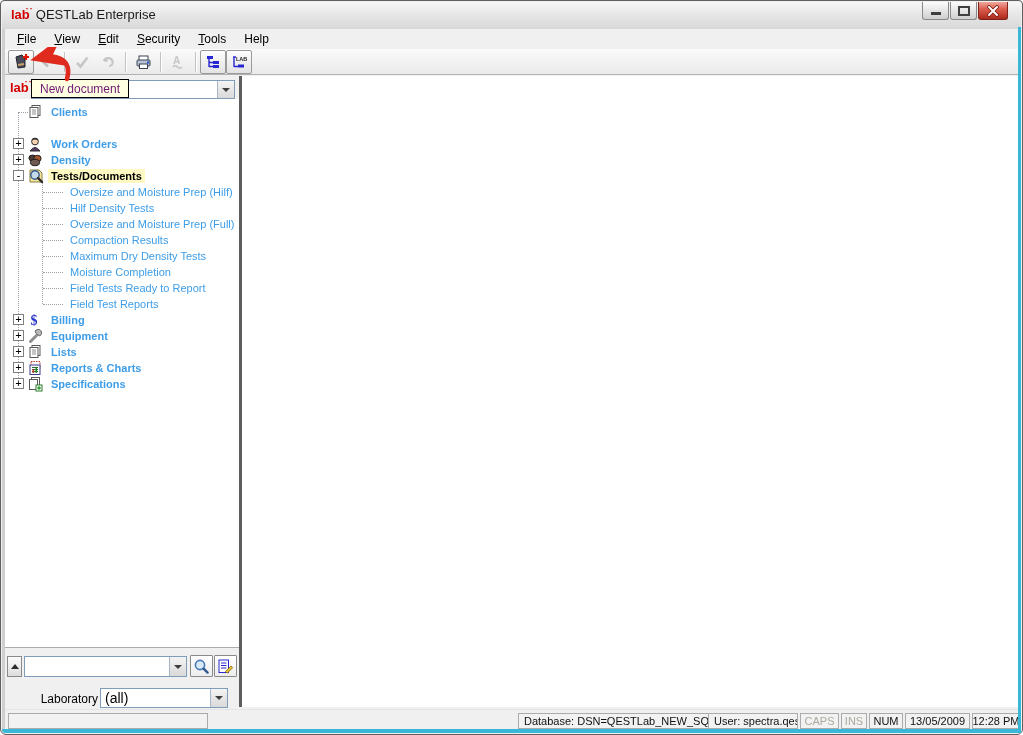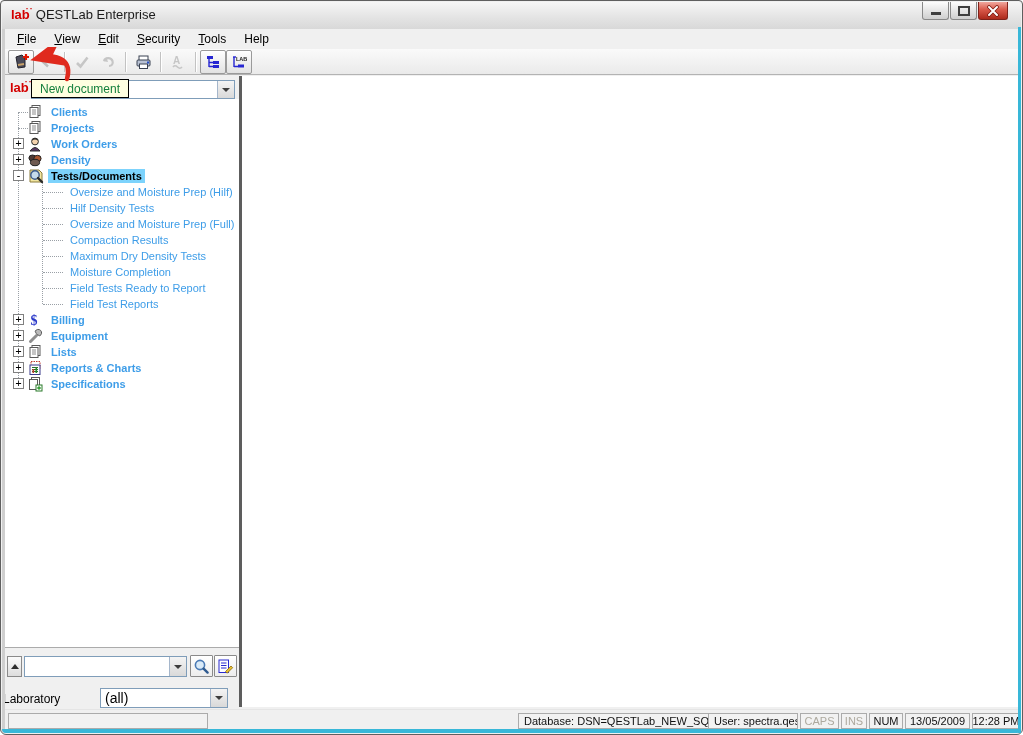--- a/index.html
+++ b/index.html
@@ -45,45 +45,45 @@
   
   .combo-row{position:absolute;left:2px;top:75px;width:236px;height:23px;background:#F0F0F0;}
   .combo{position:absolute;background:#fff;border:1px solid #7F9DB9;box-sizing:border-box;display:flex;align-items:center;}
   .combo .val{flex:1;padding:0 4px;font-size:14px;color:#000;white-space:nowrap;overflow:hidden;}
   .combo-btn{width:16px;align-self:stretch;background:linear-gradient(#F4F4F4,#D9D9D9);
              border-left:1px solid #A5B6CB;display:flex;align-items:center;justify-content:center;}
   .tri-down{width:0;height:0;border-left:4px solid transparent;border-right:4px solid transparent;border-top:4px solid #3d3d3d;}
   .doc-combo{left:28px;top:4px;width:204px;height:19px;}
 
   .tooltip{position:absolute;left:30px;top:78px;height:19px;background:#FFFFE1;border:1px solid #000;
-           display:flex;align-items:center;padding:0 8px;font-size:12px;color:#15803d;z-index:90;box-sizing:border-box;}
+           display:flex;align-items:center;padding:0 8px;font-size:12px;color:#701a75;z-index:90;box-sizing:border-box;}
   .annot{position:absolute;left:16px;top:46px;z-index:100;pointer-events:none;}
 
   
   .divider{position:absolute;left:238px;top:75px;width:3px;bottom:27px;background:#5d5d5d;border-right:1px solid #9a9a9a;}
   .tree-panel{position:absolute;left:2px;top:98px;width:236px;height:548px;background:#fff;overflow:hidden;}
   .guide{position:absolute;border-left:1px dotted #9aa0a6;width:0;}
   .tree-row{position:absolute;left:0;right:0;height:16px;display:flex;align-items:center;}
   .stub{position:absolute;top:8px;border-top:1px dotted #9aa0a6;height:0;}
   .expand-box{position:absolute;left:10px;top:2px;width:11px;height:11px;background:#fff;border:1px solid #808080;
               box-sizing:border-box;display:flex;align-items:center;justify-content:center;
               font-size:10px;line-height:8px;font-family:"DejaVu Sans Mono",monospace;color:#000;}
   .t-icon{position:absolute;left:24px;top:0;width:16px;height:16px;}
   .t-label{position:absolute;left:45px;white-space:nowrap;font-weight:bold;color:#3E9DE8;padding:1px 3px;}
   .t-label.child{left:64px;font-weight:normal;}
-  .t-label.selected{color:#000;background:#7dd3fc;}
+  .t-label.selected{color:#000;background:#fef9c3;}
 
   
   .bottom-panel{position:absolute;left:2px;top:646px;width:236px;height:62px;background:#F0F0F0;border-top:1px solid #ABABAB;box-sizing:border-box;}
   .mini-btn{position:absolute;background:linear-gradient(#FBFBFB,#DDDDDD);border:1px solid #8a8a8a;box-sizing:border-box;
             display:flex;align-items:center;justify-content:center;}
   .tri-up{width:0;height:0;border-left:4px solid transparent;border-right:4px solid transparent;border-bottom:5px solid #2d2d2d;}
   .sq-btn{position:absolute;width:23px;height:22px;background:linear-gradient(#FFFFFF,#EDEDED);border:1px solid #8a8a8a;border-radius:1px;
           display:flex;align-items:center;justify-content:center;box-sizing:border-box;}
-  .lab-label{position:absolute;left:0;top:690px;width:95px;font-size:12px;color:#000;}
+  .lab-label{position:absolute;left:0;top:690px;width:95px;text-align:right;font-size:12px;color:#000;}
 
   
   .statusbar{position:absolute;left:2px;right:2px;top:708px;height:22px;background:#F0F0F0;border-top:1px solid #E5E5E5;}
   .sb-panel{position:absolute;top:3px;height:16px;border:1px solid #ABABAB;background:#F2F2F2;box-sizing:border-box;
             display:flex;align-items:center;padding:0 5px;font-size:11px;color:#111;white-space:nowrap;overflow:hidden;}
   .sb-panel.dim{color:#ADA99E;}
 
   .main-area{position:absolute;left:241px;top:75px;right:4px;bottom:27px;background:#fff;}
   svg{display:block;}
 </style>
@@ -217,31 +217,20 @@
       <span class="t-icon">
         <svg width="16" height="16" viewBox="0 0 16 16">
             <rect x="5" y="1.5" width="8" height="10" fill="#fff" stroke="#5a5a5a"></rect>
             <rect x="3" y="3.5" width="8" height="10" fill="#fff" stroke="#5a5a5a"></rect>
             <path d="M5 6 h4 M5 8 h4 M5 10 h4" stroke="#8a8a8a"></path>
           </svg>
       </span>
       <span class="t-label">Clients</span>
     </div>
 
-    <div class="tree-row" style="top:21px;">
-      <span class="stub" style="left:15px;width:10px;"></span>
-      <span class="t-icon">
-        <svg width="16" height="16" viewBox="0 0 16 16">
-            <rect x="5" y="1.5" width="8" height="10" fill="#fff" stroke="#5a5a5a"></rect>
-            <rect x="3" y="3.5" width="8" height="10" fill="#fff" stroke="#5a5a5a"></rect>
-            <path d="M5 6 h4 M5 8 h4 M5 10 h4" stroke="#8a8a8a"></path>
-          </svg>
-      </span>
-      <span class="t-label">Projects</span>
-    </div>
 
     <div class="tree-row" style="top:37px;">
       <span class="expand-box">+</span>
       <span class="t-icon">
         <svg width="16" height="16" viewBox="0 0 16 16">
             <path d="M3 15 q5 -7 10 0 Z" fill="#5A3A66" stroke="#2a2a2a"></path>
             <circle cx="8" cy="5.5" r="3.4" fill="#F4D3AE" stroke="#2a2a2a"></circle>
             <path d="M4.8 4.4 a3.4 3.4 0 0 1 6.4 0 q-3.2 -2 -6.4 0" fill="#1e1e1e"></path>
           </svg>
       </span>

